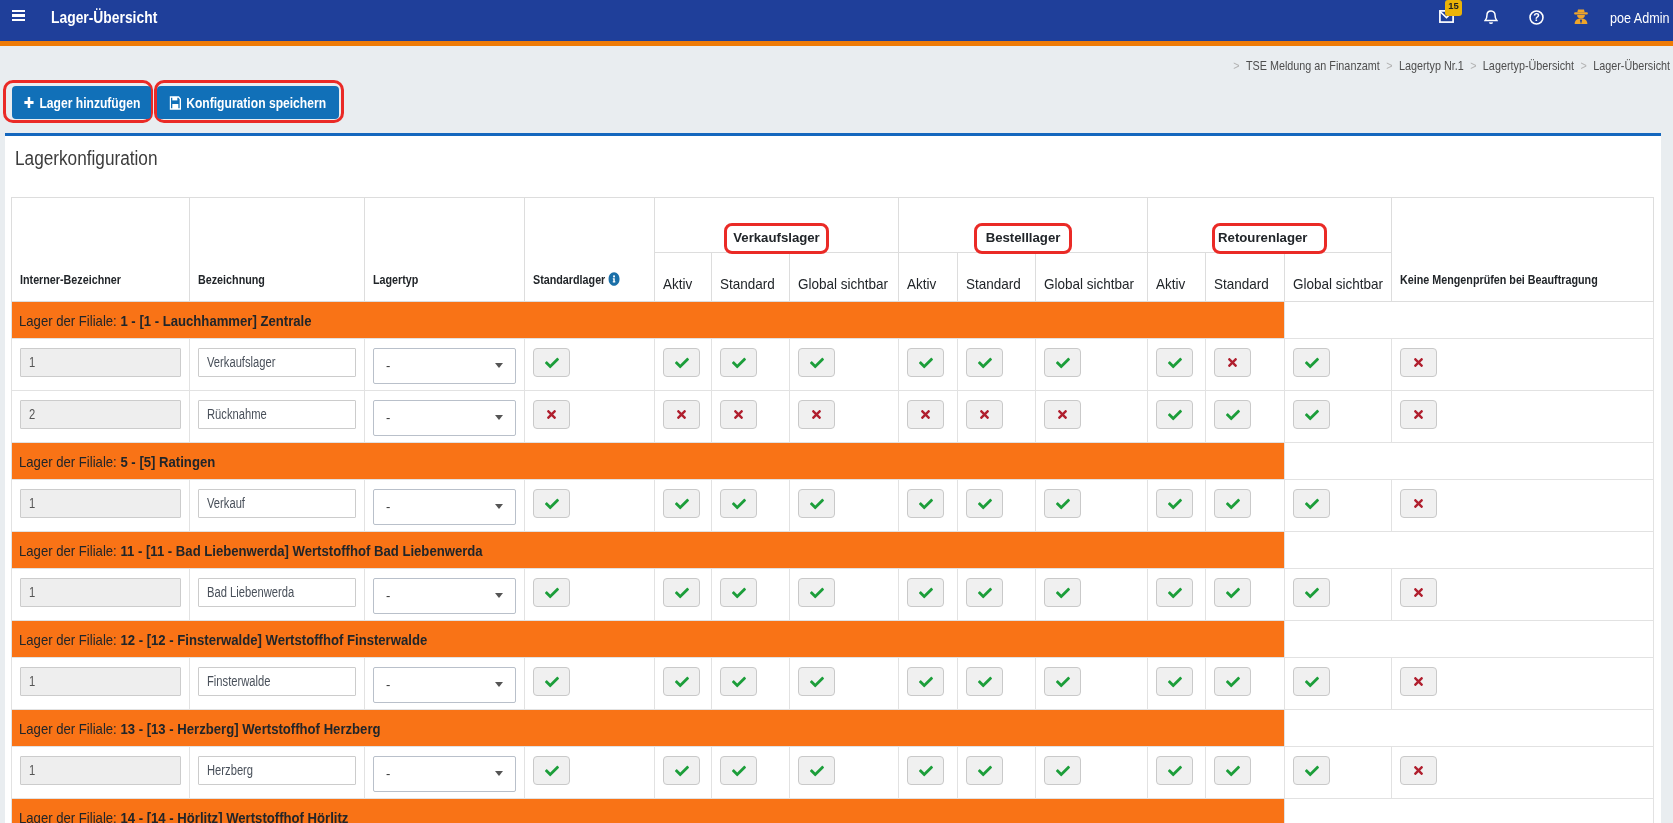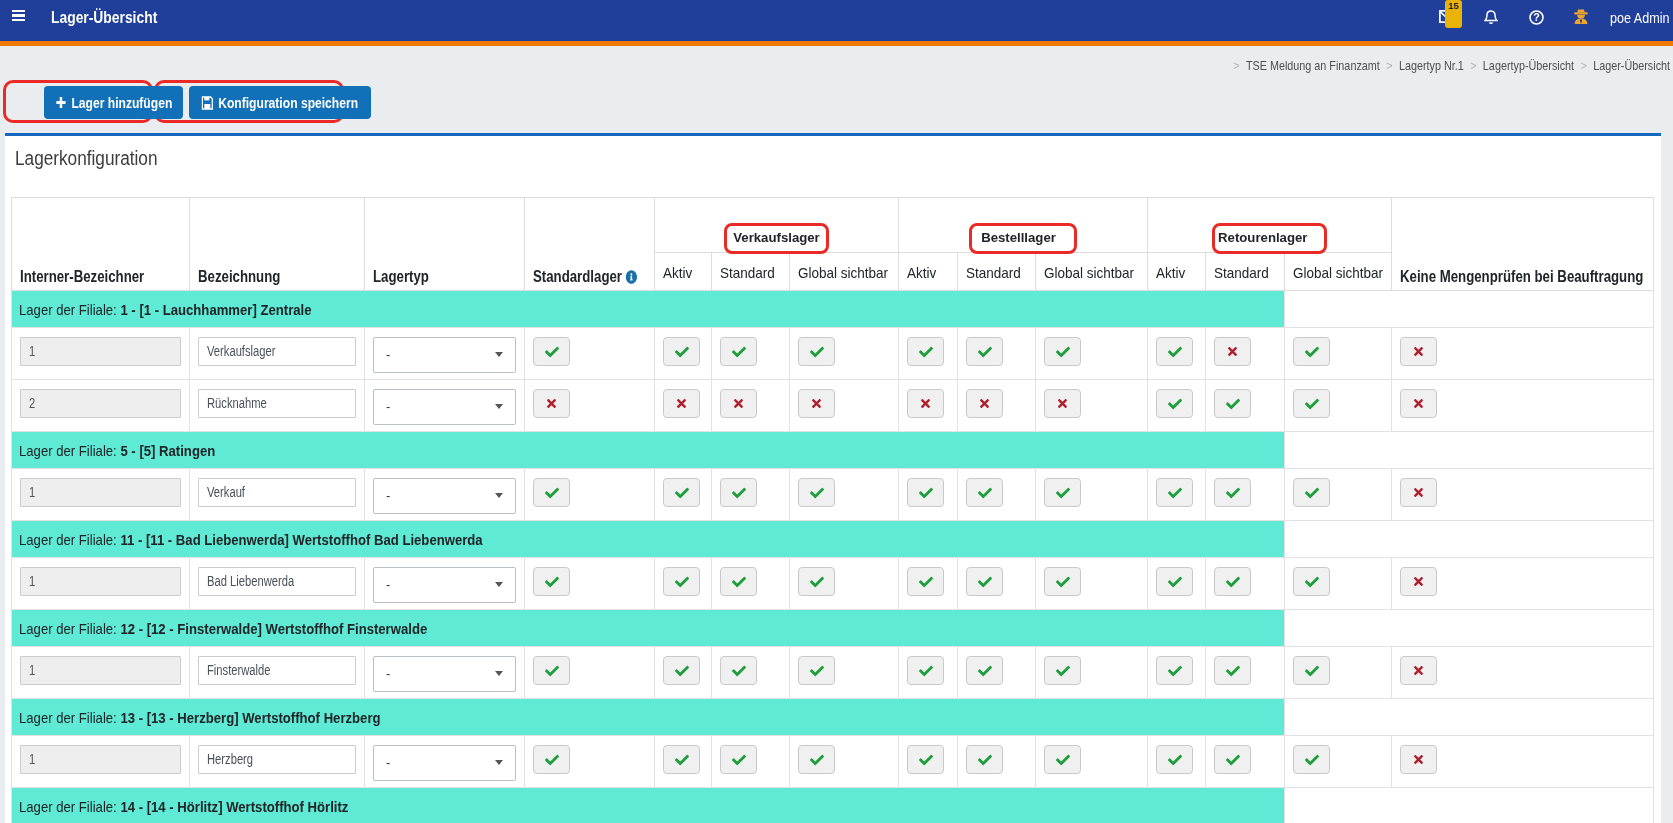--- a/index.html
+++ b/index.html
@@ -10,56 +10,56 @@
   
   .navbar { position:absolute; left:0; top:0; width:1673px; height:46px;
             background:#1f3f9a; border-bottom:5px solid #ee7b07; }
   .burger { position:absolute; left:12px; top:10px; width:13px; }
   .burger div { height:2.3px; background:#fff; margin-bottom:2.0px; }
   .nav-title { position:absolute; left:51px; top:8px; color:#fff; font-size:17px; font-weight:bold;
                transform:scaleX(0.815); transform-origin:0 50%; white-space:nowrap; }
   .nav-ic { position:absolute; top:0; }
   .nav-user { position:absolute; left:1610px; top:8.5px; color:#fff; font-size:15px;
               transform:scaleX(0.84); transform-origin:0 50%; white-space:nowrap; }
-  .badge15 { position:absolute; left:1445px; top:0px; width:17px; height:28px; background:#eab308;
+  .badge15 { position:absolute; left:1445px; top:0px; width:17px; height:16px; background:#eab308;
              border-radius:3px; color:#222; font-size:9.5px; font-weight:bold; text-align:center; line-height:12.5px; }
 
   
   .crumbs { position:absolute; top:58px; right:3px; font-size:13.5px; color:#4e4e4e; white-space:nowrap;
             transform:scaleX(0.8); transform-origin:100% 50%; }
   .crumbs .sep { color:#b3b3b3; padding:0 8px; }
 
   
   .annot { position:absolute; border:3px solid #ea2a26; border-radius:10px; }
   .btn { position:absolute; height:33px; background:#1170b8; border-radius:4px; color:#fff;
          font-size:14.5px; font-weight:bold; display:flex; align-items:center; justify-content:center;
-         white-space:nowrap;margin-left:32px; }
+         white-space:nowrap; }
   .btn .bx { display:flex; align-items:center; transform:scaleX(0.835); }
 
   
   .panel { position:absolute; left:5px; top:133px; width:1656px; height:690px; background:#fff;
            border-top:3.5px solid #1467be; }
   .panel h2 { position:absolute; left:10px; top:11px; font-size:20px; font-weight:normal; color:#3c3c3c;
               transform:scaleX(0.86); transform-origin:0 0; white-space:nowrap; }
 
   
   table { border-collapse:collapse; table-layout:fixed; position:absolute; left:6px; top:61px;
           width:1642px; color:#212529; }
   th, td { border:1px solid #e2e2e2; padding:0 8px; overflow:hidden; text-align:left; }
   thead th { border-color:#ddd; vertical-align:bottom; }
   thead tr.r1 th { height:55px; }
-  thead tr.r2 th { height:38px;border-radius:12px; }
-  th.main { font-size:16px; padding-bottom:4px; }
+  thead tr.r2 th { height:49px;border-radius:12px; }
+  th.main { font-size:13px; padding-bottom:14px; }
   th.main .cx { transform:scaleX(0.827); }
   th.grp { text-align:center; padding-bottom:0; overflow:visible; }
   th.sub { font-weight:normal; font-size:15px; padding-bottom:9px; }
   th.sub .cx { transform:scaleX(0.9); }
   .grpbox { display:inline-block; border:3px solid #ea2a26; border-radius:8px; padding:4px 6px 6px 6px; position:relative; top:2px;
             font-weight:bold; font-size:13.2px; white-space:nowrap; }
-  tr.band td { height:37px; background:#5eead4; font-size:15px; padding-left:7px; }
+  tr.band td { height:37px; background:#f97316; font-size:15px; padding-left:7px; }
   tr.band td .cx { transform:scaleX(0.875); }
   tr.band td.wh { background:#fff; }
   tr.data td { height:52px; vertical-align:top; padding-top:9px; }
   .inp { height:29px; width:100%; border:1px solid #ccc; background:#eee; color:#555;
          font-size:14px; line-height:27px; padding-left:8px; border-radius:1px; white-space:nowrap; }
   .inp.white { background:#fff; color:#49505a; }
   .inp .cx { transform:scaleX(0.8); }
   .sel { height:36px; width:100%; border:1px solid #b9c0ca; background:#fff; border-radius:2px;
          position:relative; color:#333; font-size:13px; line-height:34px; padding-left:12px; }
   .sel:after { content:""; position:absolute; right:12px; top:13.5px; border-left:4.5px solid transparent;
@@ -150,21 +150,21 @@
     </colgroup>
     <thead>
       <tr class="r1">
         <th class="main" rowspan="2"><span class="cx">Interner-Bezeichner</span></th>
         <th class="main" rowspan="2"><span class="cx">Bezeichnung</span></th>
         <th class="main" rowspan="2"><span class="cx">Lagertyp</span></th>
         <th class="main" rowspan="2"><span class="cx">Standardlager <svg width="14" height="14" viewBox="0 0 512 512" style="vertical-align:-2px">
                 <path fill="#1a6fa8" d="M256 8C119 8 8 119.1 8 256s111 248 248 248 248-111.1 248-248S393 8 256 8zm0 110c23.2 0 42 18.8 42 42s-18.8 42-42 42-42-18.8-42-42 18.8-42 42-42zm56 254c0 6.6-5.4 12-12 12h-88c-6.6 0-12-5.4-12-12v-24c0-6.6 5.4-12 12-12h12v-64h-12c-6.6 0-12-5.4-12-12v-24c0-6.6 5.4-12 12-12h64c6.6 0 12 5.4 12 12v100h12c6.6 0 12 5.4 12 12v24z"></path>
               </svg></span></th>
         <th class="grp" colspan="3"><span class="grpbox">Verkaufslager</span></th>
-        <th class="grp" colspan="3"><span class="grpbox" style="padding-left:9px;padding-right:18px;margin-top:6px;">Bestelllager</span></th>
+        <th class="grp" colspan="3"><span class="grpbox" style="padding-left:9px;padding-right:9px;margin-top:6px;">Bestelllager</span></th>
         <th class="grp" colspan="3"><span class="grpbox" style="padding-left:3.5px;padding-right:17px;">Retourenlager</span></th>
         <th class="main" rowspan="2"><span class="cx">Keine Mengenprüfen bei Beauftragung</span></th>
       </tr>
       <tr class="r2">
         <th class="sub"><span class="cx">Aktiv</span></th>
           <th class="sub"><span class="cx">Standard</span></th>
           <th class="sub"><span class="cx">Global sichtbar</span></th>
         <th class="sub"><span class="cx">Aktiv</span></th>
           <th class="sub"><span class="cx">Standard</span></th>
           <th class="sub"><span class="cx">Global sichtbar</span></th>

